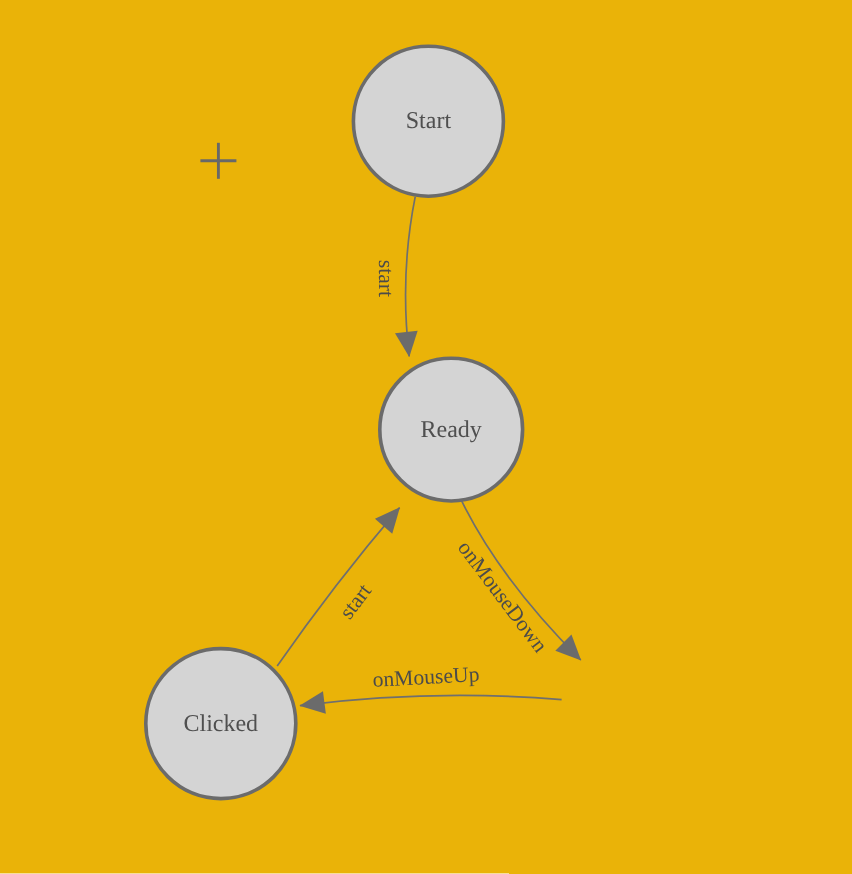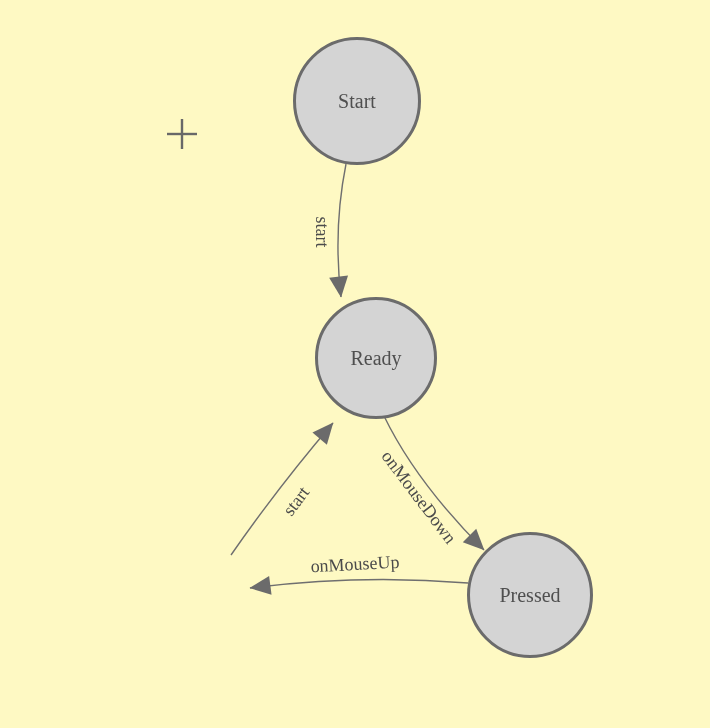--- a/index.html
+++ b/index.html
@@ -4,21 +4,21 @@
 <style>
   html, body {
     margin: 0;
     padding: 0;
     background: #ffffff;
   }
   .canvas {
     position: relative;
     width: 710px;
     height: 728px;
-    background: #fef9c3;
+    background: #eab308;
     font-family: "Liberation Serif", "DejaVu Serif", serif;
     overflow: hidden;
   }
   svg.wires {
     position: absolute;
     left: 0;
     top: 0;
     width: 710px;
     height: 728px;
   }
@@ -89,24 +89,24 @@
   </svg>
 
   <div class="node node-start">
     <span class="node-label">Start</span>
   </div>
 
   <div class="node node-ready">
     <span class="node-label">Ready</span>
   </div>
 
+  <div class="node node-clicked">
+    <span class="node-label">Clicked</span>
+  </div>
 
-  <div class="node node-pressed">
-    <span class="node-label">Pressed</span>
-  </div>
 
   <div class="edge-label label-start-to-ready">start</div>
 
   <div class="edge-label label-clicked-to-ready">start</div>
 
   <div class="edge-label label-ready-to-pressed">onMouseDown</div>
 
   <div class="edge-label label-pressed-to-clicked">onMouseUp</div>
 
 </div>

